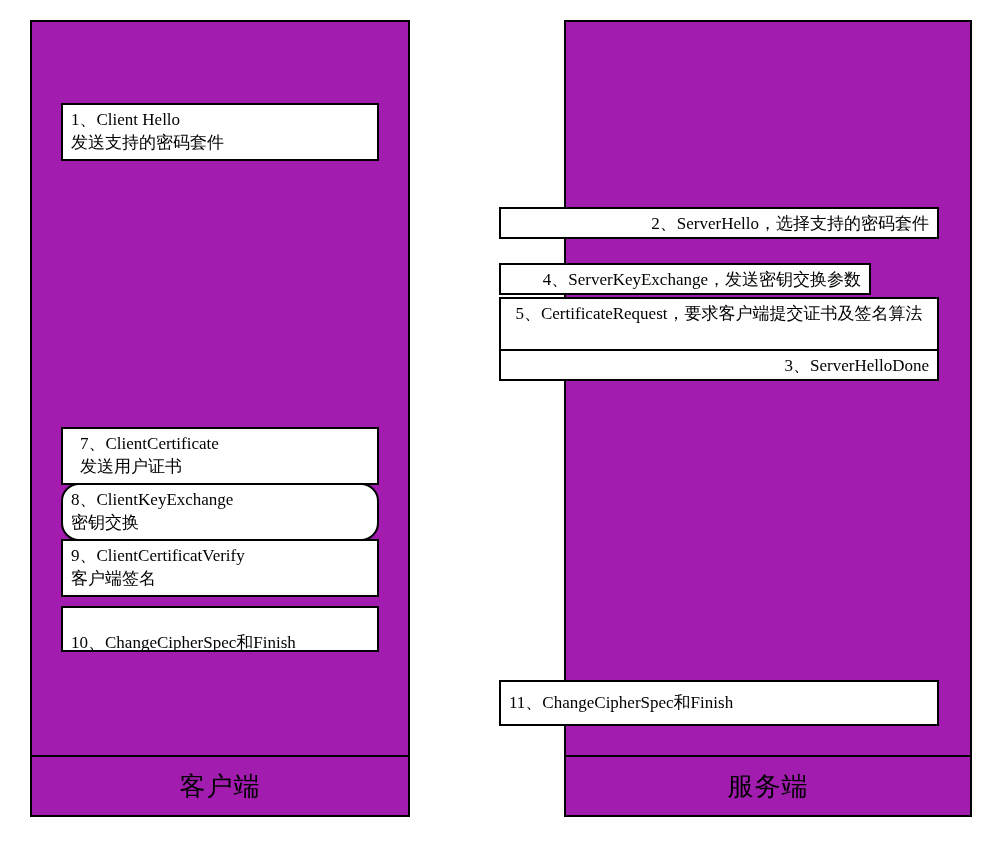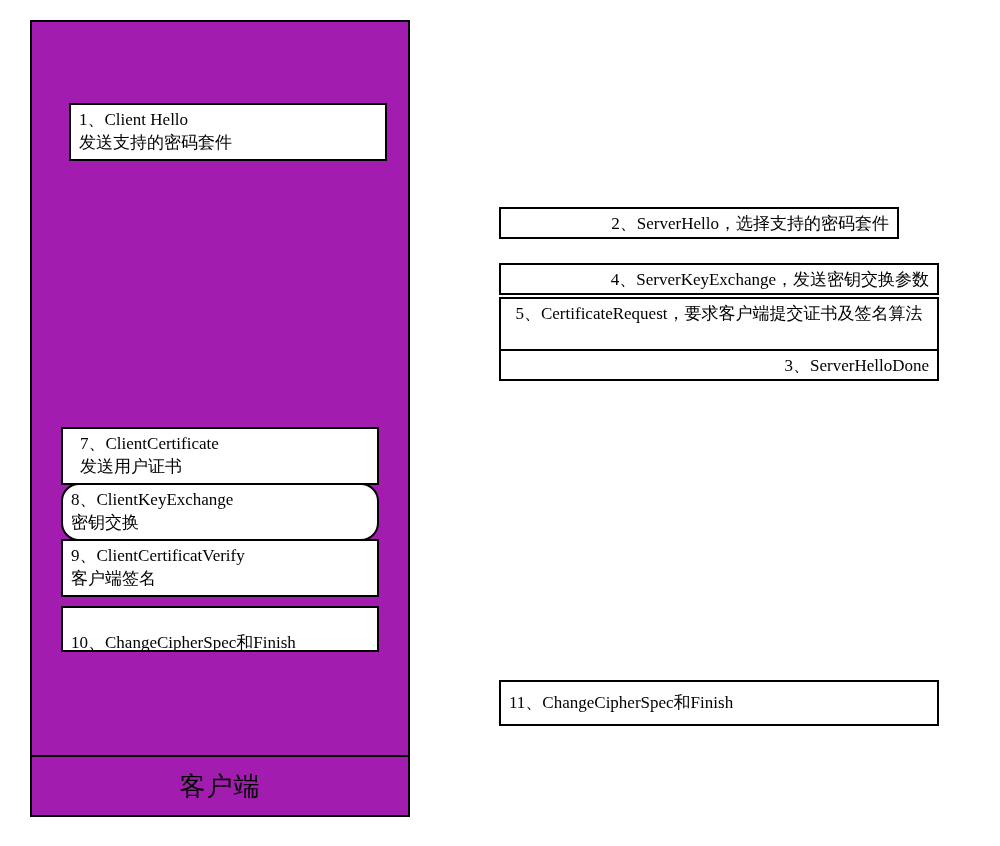--- a/index.html
+++ b/index.html
@@ -38,28 +38,31 @@
   </style>
 </head>
 <body>
 
 <div class="container">
 
   <div class="lane lane-client">
     <div class="lane-label">客户端</div>
   </div>
 
+  <div class="lane lane-server">
+    <div class="lane-label">服务端</div>
+  </div>
 
-  <div class="msgbox left-align" style="left:61px; top:103px; width:318px; height:58px;margin-left:8px;">1、Client Hello<br>发送支持的密码套件</div>
+  <div class="msgbox left-align" style="left:61px; top:103px; width:318px; height:58px;">1、Client Hello<br>发送支持的密码套件</div>
 
   <div class="msgbox left-align" style="left:61px; top:427px; width:318px; height:58px;padding-left:17px;">7、ClientCertificate<br>发送用户证书</div>
   <div class="msgbox left-align" style="left:61px; top:483px; width:318px; height:58px;border-radius:18px;">8、ClientKeyExchange<br>密钥交换</div>
   <div class="msgbox left-align" style="left:61px; top:539px; width:318px; height:58px;">9、ClientCertificatVerify<br>客户端签名</div>
   <div class="msgbox left-align" style="left:61px; top:606px; width:318px; height:46px; padding-top:24px;">10、ChangeCipherSpec和Finish</div>
 
-  <div class="msgbox right-align" style="left:499px; top:207px; width:400px; height:32px;">2、ServerHello，选择支持的密码套件</div>
-  <div class="msgbox right-align" style="left:499px; top:263px; width:440px; height:32px;">4、ServerKeyExchange，发送密钥交换参数</div>
+  <div class="msgbox right-align" style="left:499px; top:207px; width:440px; height:32px;">2、ServerHello，选择支持的密码套件</div>
+  <div class="msgbox right-align" style="left:499px; top:263px; width:372px; height:32px;">4、ServerKeyExchange，发送密钥交换参数</div>
   <div class="msgbox center-align" style="left:499px; top:297px; width:440px; height:54px;">5、CertificateRequest，要求客户端提交证书及签名算法</div>
   <div class="msgbox right-align" style="left:499px; top:349px; width:440px; height:32px;">3、ServerHelloDone</div>
 
   <div class="msgbox left-align" style="left:499px; top:680px; width:440px; height:46px; padding-top:10px;">11、ChangeCipherSpec和Finish</div>
 
 </div>
 
 </body></html>

